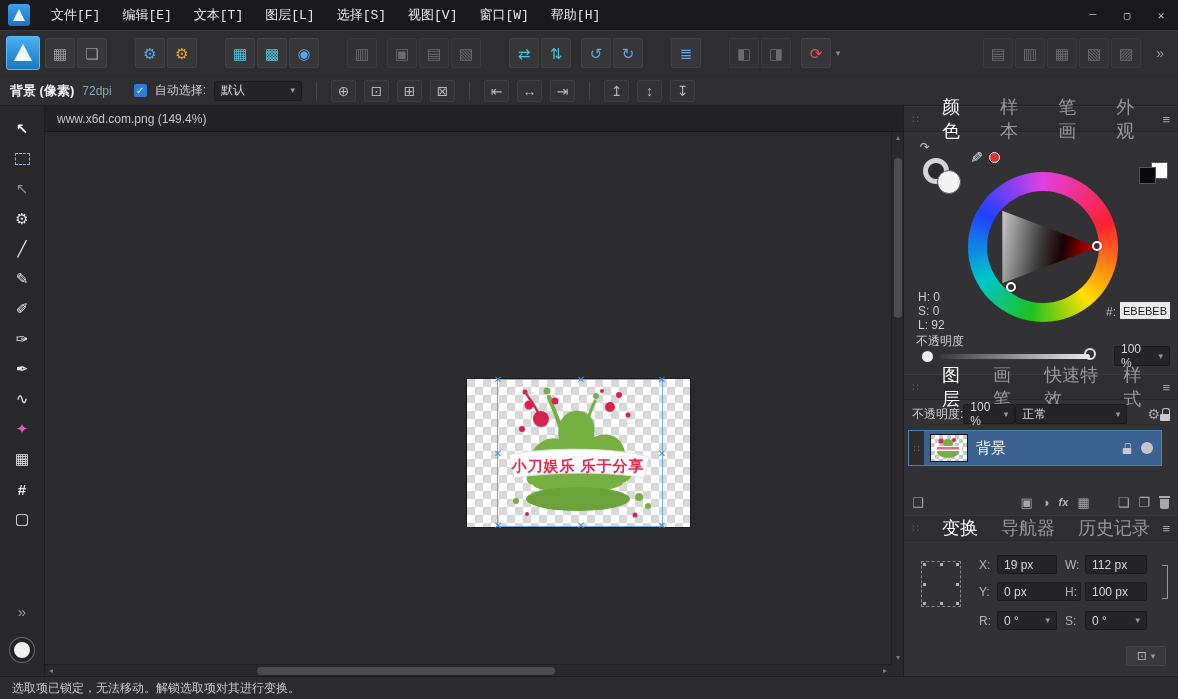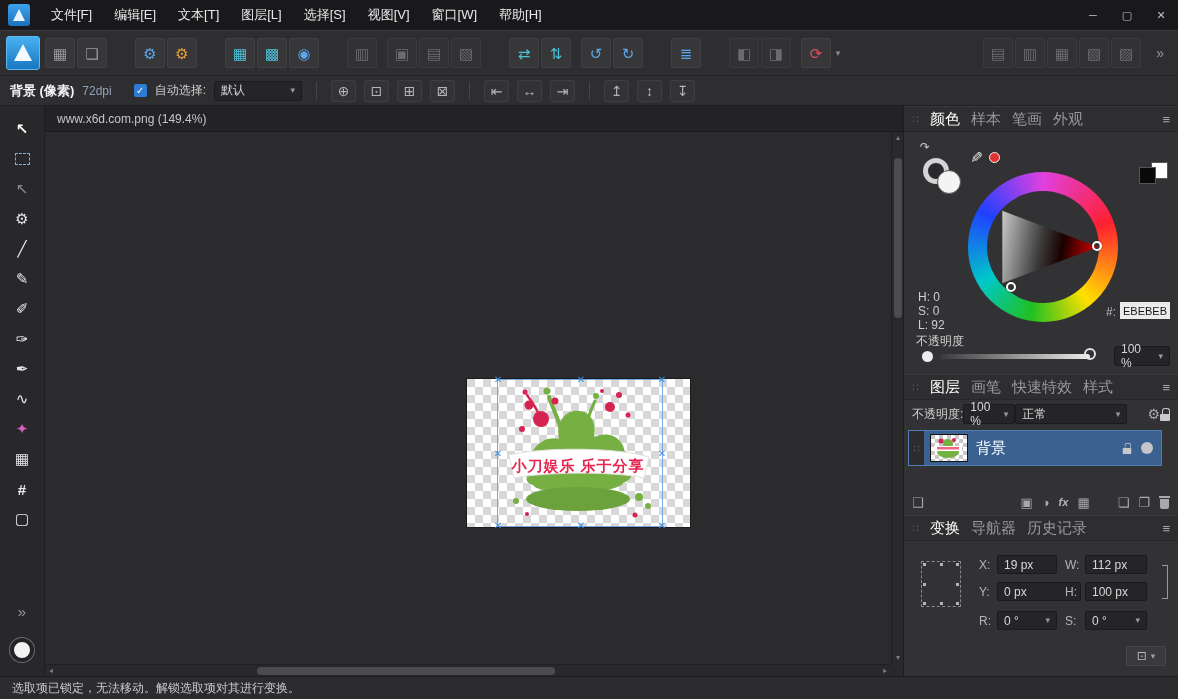--- a/index.html
+++ b/index.html
@@ -3,21 +3,21 @@
 <meta charset="utf-8">
 <style>
   * { margin:0; padding:0; box-sizing:border-box; }
   html,body { width:1178px; height:699px; background:#202022; }
   .app { position:relative; width:1178px; height:699px; overflow:hidden;
          font-family:"Liberation Sans","DejaVu Sans",sans-serif; font-size:12px; color:#ddd;
          background:#2d2d2f; user-select:none; }
 
   
   .titlebar { position:absolute; left:0; top:0; right:0; height:30px; background:#19191b;
-              display:flex; align-items:center; }
+              display:flex; align-items:center;font-family:Liberation Mono, monospace; }
   .app-logo { width:22px; height:22px; border-radius:3px; margin:0 10px 0 8px;
               background:linear-gradient(#3ea2ec,#1b72bd); position:relative; flex:none; }
   .app-logo::after { content:""; position:absolute; left:5px; top:5px;
               border-left:6px solid transparent; border-right:6px solid transparent;
               border-bottom:12px solid #eaf4fc; }
   .menu-item { padding:0 11px; height:100%; display:flex; align-items:center;
                font-size:13px; color:#e8e8ea; }
   .win-ctrls { margin-left:auto; display:flex; height:100%; }
   .win-btn { width:34px; height:100%; display:flex; align-items:center; justify-content:center;
              color:#c2c2c6; font-size:11px; }
@@ -90,21 +90,21 @@
   .scorner { position:absolute; right:0; bottom:0; width:12px; height:12px; background:#29292b; }
 
   
   .panels { position:absolute; right:0; top:106px; width:275px; bottom:23px; background:#323234;
             border-left:1px solid #1e1e20; display:flex; flex-direction:column; }
   .panel { position:relative; }
   .p-color { height:268px; } .p-layers { height:141px; } .p-transform { flex:1; }
   .phead { height:26px; background:#2e2e30; border-top:1px solid #3a3a3c; border-bottom:1px solid #262628;
            display:flex; align-items:center; padding:0 8px; gap:11px; }
   .grip { color:#5c5c60; font-size:11px; }
-  .ptab { color:#98989c; font-size:15px; } .ptab.sel { color:#ffffff; }
+  .ptab { color:#98989c; font-size:18px;margin-left:12px; } .ptab.sel { color:#ffffff; }
   .burger { margin-left:auto; color:#a8a8ac; font-size:13px; }
   .pbody { position:relative; width:100%; }
   .p-color .pbody { height:242px; } .p-layers .pbody { height:115px; } .p-transform .pbody { height:135px; }
 
   
   .swap-back { position:absolute; left:19px; top:26px; width:26px; height:26px; border-radius:50%;
                border:5px solid #d4d4d6; background:#2a2a2c; }
   .swap-front { position:absolute; left:33px; top:38px; width:24px; height:24px; border-radius:50%;
                 background:#f4f4f4; border:1px solid #55555a; }
   .swap-arrow { position:absolute; left:16px; top:8px; color:#c8c8cc; font-size:12px; }

